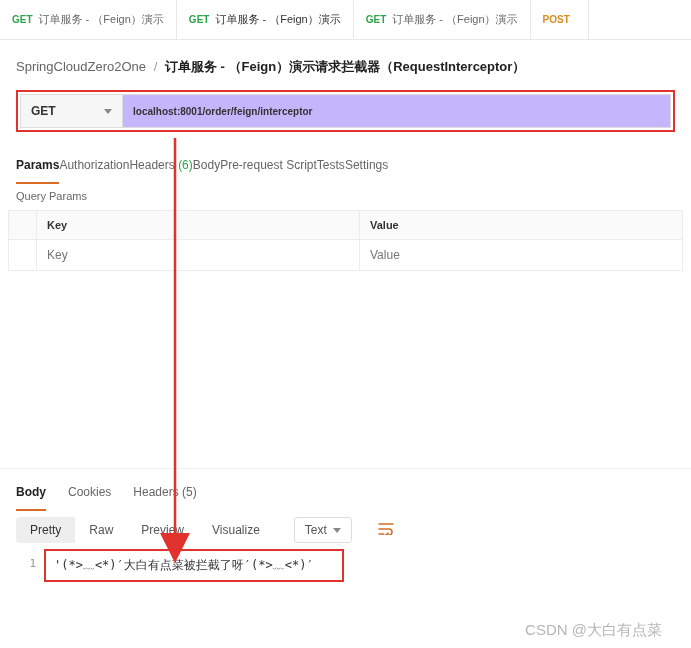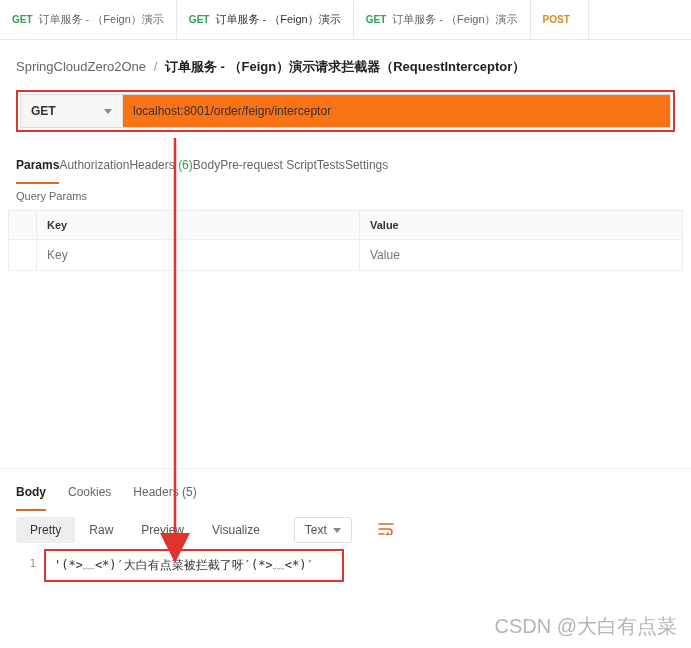--- a/index.html
+++ b/index.html
@@ -16,21 +16,21 @@
   
   .crumb { padding: 18px 16px 14px; font-size: 13px; color: #666; }
   .crumb .sep { margin: 0 4px; color: #999; }
   .crumb .cur { font-weight: 700; color: #222; text-align: right; }
 
   
   .urlwrap { margin: 0 16px 10px; border: 2px solid #e0332d; padding: 2px; }
   .urlbar { display: flex; height: 34px; border: 1px solid #ddd; background: #f6f6f6; }
   .method-sel { width: 102px; display: flex; align-items: center; justify-content: space-between; padding: 0 10px; font-weight: 700; color: #333; border-right: 1px solid #ddd; font-size: 12px; cursor: pointer; }
   .chev { width: 0; height: 0; border-left: 4px solid transparent; border-right: 4px solid transparent; border-top: 5px solid #888; }
-  .urlinput { flex: 1; background: #f97316; border: none; padding: 0 10px; font-size: 12px; color: #333; outline: none; }
+  .urlinput { flex: 1; background: #c4b5fd; border: none; padding: 0 10px; font-size: 10px; color: #333; outline: none; font-weight: bold; }
 
   
   .reqtabs { display: flex; align-items: flex-end; padding: 8px 16px 0; font-size: 12px; }
   .reqtab { padding: 8px 0 10px; color: #666; cursor: pointer; border-bottom: 2px solid transparent; }
   .reqtab.active { color: #222; border-bottom: 2px solid #da6c26; font-weight: 600; }
   .count { color: #2fa44c; }
 
   .qptitle { padding: 6px 16px 8px; font-size: 11px; color: #666; }
 
   
@@ -53,21 +53,21 @@
   .wrapicon { color: #d86b26; font-size: 14px; cursor: pointer; padding: 4px 6px; }
 
   .codewrap { display: flex; padding: 0 16px 6px; }
   .gutter { width: 28px; color: #999; font-size: 11px; text-align: right; padding: 8px 8px 0 0; font-family: Consolas, Menlo, monospace; }
   .codebox { border: 2px solid #e0332d; padding: 6px 8px; font-family: Consolas, Menlo, monospace; font-size: 12px; color: #333; flex: 0 0 auto; min-width: 300px; }
 
   
   .arrow { position: absolute; left: 0; top: 0; pointer-events: none; }
 
   
-  .wm { position: absolute; right: 14px; bottom: 8px; font-size: 20px; color: rgba(120,120,120,0.55); font-family: "Segoe UI", Arial, sans-serif; }
+  .wm { position: absolute; right: 29px; bottom: 8px; font-size: 15px; color: rgba(120,120,120,0.55); font-family: "Segoe UI", Arial, sans-serif; }
 </style>
 </head>
 <body>
 
 <div class="tabs">
   <div class="tab">
     <span class="method m-get">GET</span>
     <span>订单服务 - （Feign）演示</span>
   </div>
   <div class="tab active" style="border-top:1px solid #fff;">

